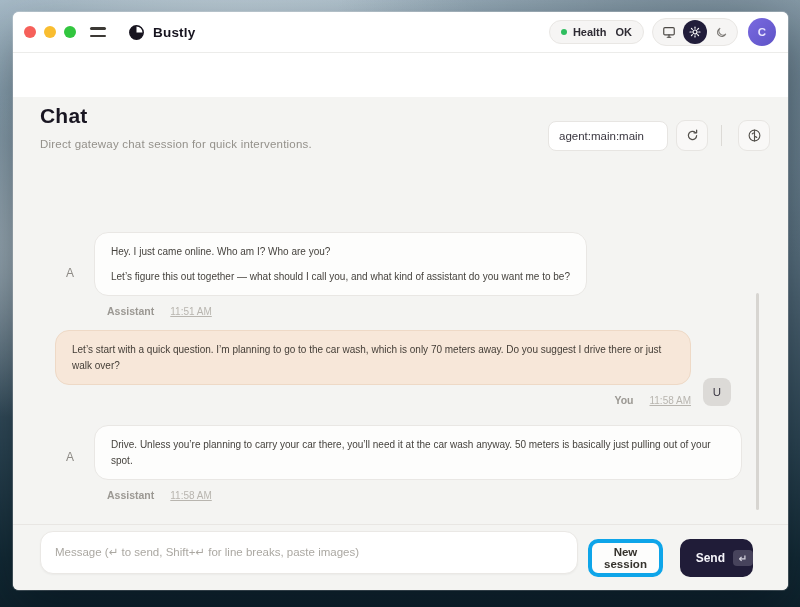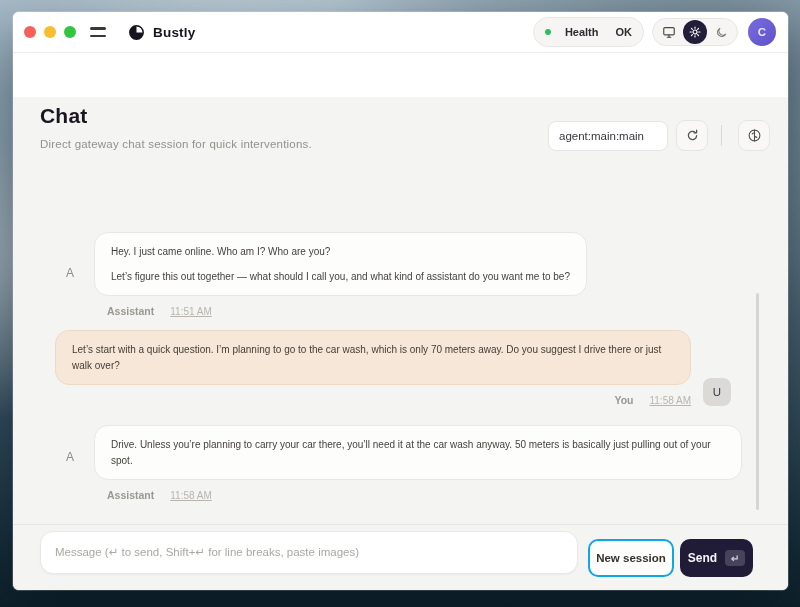--- a/index.html
+++ b/index.html
@@ -29,21 +29,21 @@
   .traffic { display:flex; gap:8px; align-items:center; }
   .tl-dot { width:12px; height:12px; border-radius:50%; }
   .tl-red { background:#f6605a; } .tl-yellow { background:#f9bd30; } .tl-green { background:#32c63f; }
   .menu-btn { margin-left:14px; width:24px; height:24px; display:flex; flex-direction:column;
     justify-content:center; gap:5px; background:none; border:none; cursor:pointer; }
   .menu-bar { width:16px; height:2.2px; background:#3c3935; border-radius:2px; }
   .brand { display:flex; align-items:center; gap:8px; margin-left:14px; }
   .brand-name { font-size:13.5px; font-weight:700; color:#17141f; letter-spacing:.2px; }
   .tb-spacer { flex:1; }
   .pill { display:flex; align-items:center; background:#f6f5f4; border:1px solid #e9e7e4; border-radius:999px; }
-  .health-pill { height:30px; padding:0 11px; gap:14px; }
+  .health-pill { height:24px; padding:0 11px; gap:6px; }
   .health-dot { width:6px; height:6px; border-radius:50%; background:#2fbe5f; }
   .health-text { font-size:11px; font-weight:600; color:#2e2b33; }
   .health-status { margin-left:3px; }
   .theme-pill { height:28px; padding:0 4px; gap:2px; margin-left:8px; }
   .theme-btn { width:24px; height:24px; border:none; background:none; border-radius:50%;
     display:flex; align-items:center; justify-content:center; cursor:pointer; }
   .theme-btn.active { background:#211d3a; }
   .avatar-c { width:28px; height:28px; border-radius:50%; margin-left:10px; border:none; cursor:pointer;
     background:linear-gradient(135deg,#7a6ae0,#5e53c6); color:#e9e5ff; font-size:11.5px; font-weight:600;
     display:flex; align-items:center; justify-content:center; font-family:"Liberation Sans",sans-serif; }
@@ -81,26 +81,26 @@
   .scroll-thumb { position:absolute; left:743px; top:196px; width:3px; height:217px;
     background:#d7d5d1; border-radius:2px; cursor:grab; }
 
   
   .composer { position:absolute; left:0; right:0; top:427px; bottom:0; border-top:1px solid #e8e6e3; }
   .msg-input { position:absolute; left:27px; top:6px; width:538px; height:43px;
     background:#fff; border:1px solid #eae8e5; border-radius:13px; padding:13px 14px;
     font-size:11.5px; color:#3a3733; font-family:"Liberation Sans",sans-serif;
     resize:none; outline:none; box-shadow:0 1px 2px rgba(20,18,30,.04); }
   .msg-input::placeholder { color:#aba8a2; }
-  .new-session-btn { position:absolute; left:575px; top:14px; width:86px; height:38px;
-    background:#fdfdfc; border:2px solid #0ea5e9; border-radius:10px;
+  .new-session-btn { position:absolute; left:575px; top:14px; width:75px; height:38px;
+    background:#fdfdfc; border:4px solid #0ea5e9; border-radius:10px;
     font-size:11.5px; font-weight:600; color:#35322c; cursor:pointer; font-family:"Liberation Sans",sans-serif; }
   .send-btn { position:absolute; left:667px; top:14px; width:73px; height:38px;
     background:#201c38; border:none; border-radius:10px; cursor:pointer;
-    display:flex; align-items:center; justify-content:center; gap:8px;
+    display:flex; align-items:center; justify-content:flex-end; gap:8px;
     font-size:12px; font-weight:600; color:#f5f4fa; font-family:"Liberation Sans",sans-serif; }
   .send-key { width:20px; height:16px; background:#47435c; border-radius:4px;
     font-size:10px; color:#cfcdd9; display:flex; align-items:center; justify-content:center; }
 
   svg { display:block; }
 </style>
 </head>
 <body>
 
 <div class="backdrop"></div>

